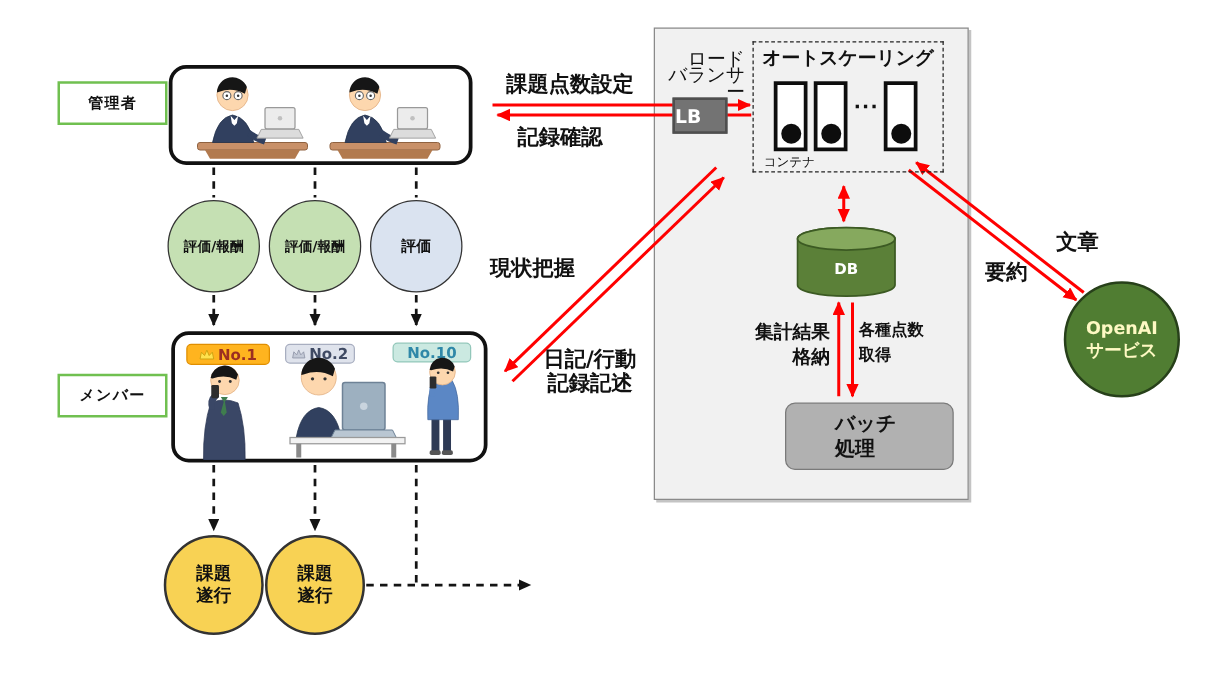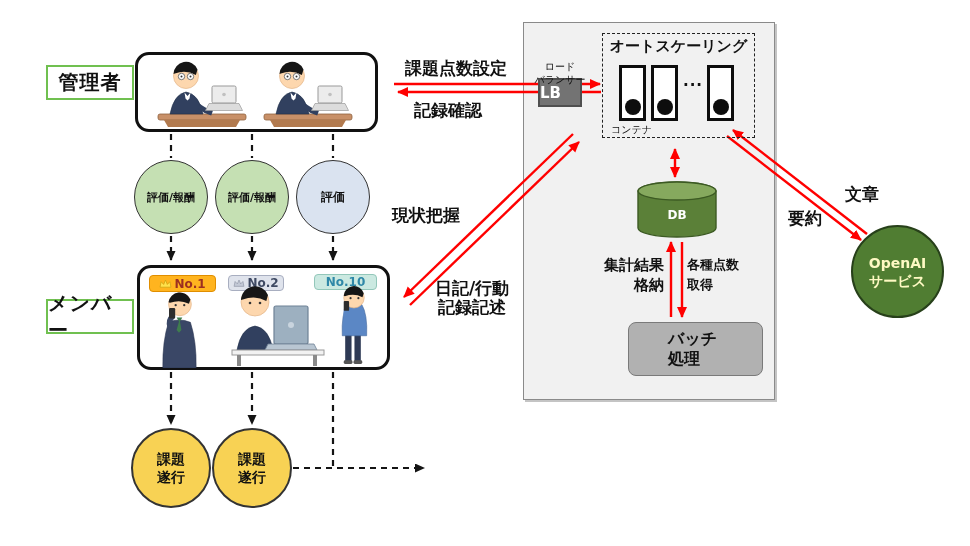--- a/index.html
+++ b/index.html
@@ -1,21 +1,21 @@
 <!DOCTYPE html>
 <html><head>
 <meta charset="utf-8">
 <style>
   html,body{margin:0;padding:0;background:#fff;}
   #canvas{position:relative;width:970px;height:546px;background:#fff;overflow:hidden;
           font-family:"DejaVu Sans","Liberation Sans",sans-serif;color:#111;}
   .abs{position:absolute;}
   .z0{z-index:0}.z1{z-index:1}.z2{z-index:2}.z3{z-index:3}
   .lblbox{background:#fff;border:2px solid #70c050;display:flex;align-items:center;justify-content:center;
-          font-size:20px;font-weight:bold;letter-spacing:1px;}
+          font-size:12px;font-weight:bold;letter-spacing:1px;}
   .actorbox{background:#fff;border:3px solid #111;border-radius:14px;}
   .circ{border-radius:50%;display:flex;flex-direction:column;align-items:center;justify-content:center;
         text-align:center;font-weight:bold;box-sizing:border-box;}
   .flowlbl{font-weight:bold;font-size:17px;line-height:19px;text-align:center;white-space:nowrap;}
   .panel{background:#f1f1f1;border:1.5px solid #8a8a8a;box-shadow:2px 2px 0 #c4c4c4;}
   .dashedbox{border:1.6px dashed #222;background:transparent;}
   .containericon{background:#fff;border:3.5px solid #0d0d0d;box-sizing:border-box;position:absolute;}
   .containericon .dot{position:absolute;left:50%;transform:translateX(-50%);bottom:3px;width:16px;height:16px;
         border-radius:50%;background:#0d0d0d;}
   .badge{position:absolute;display:flex;align-items:center;justify-content:center;gap:2px;
@@ -207,21 +207,21 @@
     <span>集計結果</span><br>
     <span>格納</span>
   </div>
   <div class="abs flowlbl z3" style="left:687px;top:255px;width:82px;font-size:13px;line-height:20px;text-align:left;">
     <span>各種点数</span><br>
     <span>取得</span>
   </div>
   <div class="abs flowlbl z3" style="left:842px;top:185px;width:40px;">文章</div>
   <div class="abs flowlbl z3" style="left:785px;top:209px;width:40px;">要約</div>
 
-  <div class="abs z3" style="left:524px;top:41px;width:72px;text-align:center;font-size:10px;line-height:13px;font-weight:normal;margin-top:19px;">
+  <div class="abs z3" style="left:524px;top:41px;width:72px;text-align:right;font-size:15px;line-height:13px;font-weight:normal;">
     <span>ロード</span><br>
     <span>バランサー</span>
   </div>
   <div class="abs lbbox z2" style="left:538px;top:78px;width:44px;height:29px;">
     <span>LB</span>
   </div>
 
   <div class="abs dashedbox z2" style="left:602px;top:33px;width:153px;height:105px;box-sizing:border-box;">
     <div class="abs" style="left:0;top:3px;width:100%;text-align:center;font-size:15px;font-weight:bold;">オートスケーリング</div>
     <div class="containericon" style="left:16px;top:31px;width:27px;height:56px;">

